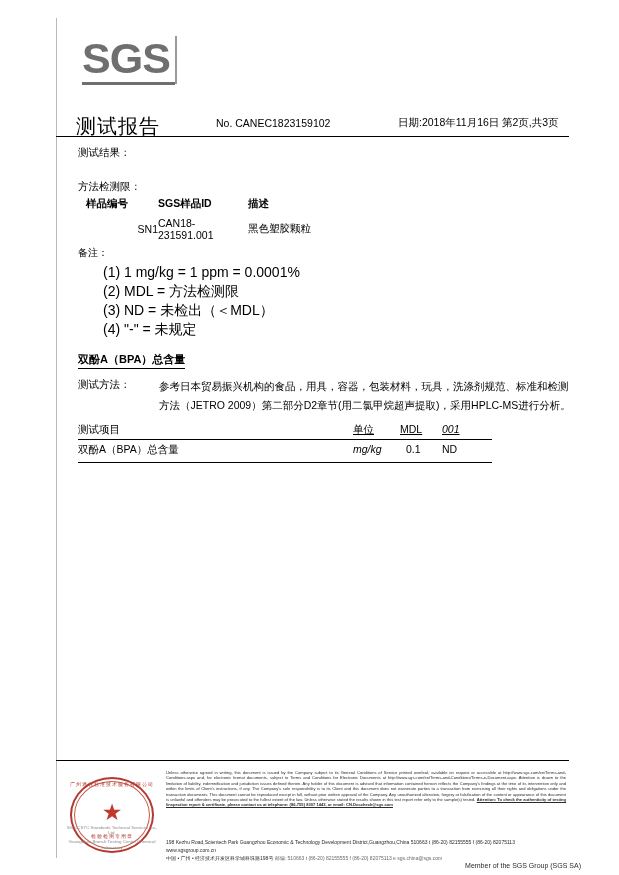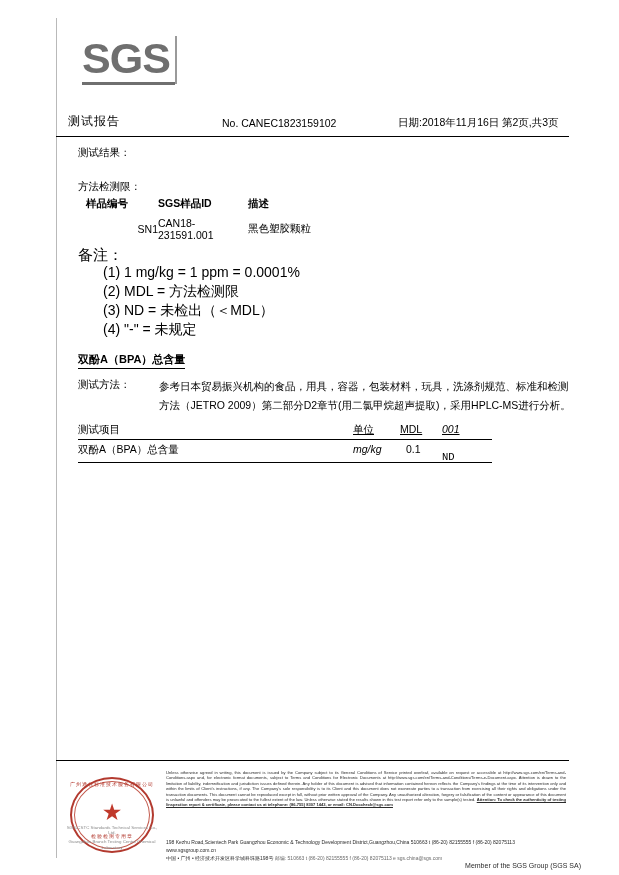--- a/index.html
+++ b/index.html
@@ -55,28 +55,28 @@
     position: absolute;
     left: 175px;
     top: 36px;
     width: 2px;
     height: 48px;
     background: #9a9a9a;
   }
   
   .doc-title {
     position: absolute;
-    left: 68px;
+    left: 76px;
     top: 113px;
-    font-size: 12px;
+    font-size: 20px;
     letter-spacing: 1px;
   }
   .doc-no {
     position: absolute;
-    left: 222px;
+    left: 216px;
     top: 117px;
     font-size: 10.5px;
   }
   .doc-date {
     position: absolute;
     left: 398px;
     top: 116px;
     font-size: 10.5px;
   }
   .doc-page {
@@ -124,21 +124,21 @@
     font-size: 10.5px;
   }
   .col-sn { width: 72px; text-align: right; }
   .col-id { width: 90px; }
   .col-desc { width: 120px; }
 
   .lbl-remark {
     position: absolute;
     left: 78px;
     top: 246px;
-    font-size: 15px;
+    font-size: 10px;
   }
   .remark-list {
     position: absolute;
     left: 103px;
     top: 263px;
     font-size: 14px;
     line-height: 19px;
   }
   
   .sec-title {
@@ -189,21 +189,21 @@
   .res-row {
     position: absolute;
     left: 78px;
     top: 443px;
     width: 414px;
     font-size: 10.5px;
   }
   .res-row .c-item { position: absolute; left: 0; top: 0; }
   .res-row .c-unit { position: absolute; left: 275px; top: 0; font-style: italic; }
   .res-row .c-mdl  { position: absolute; left: 328px; top: 0; }
-  .res-row .c-001  { position: absolute; left: 364px; top: 8px; font-family: Liberation Mono, monospace; }
+  .res-row .c-001  { position: absolute; left: 364px; top: 0; }
   .hr-res2 {
     position: absolute;
     left: 78px;
     top: 462px;
     width: 414px;
     height: 1px;
     background: #000;
   }
   
   .hr-footer {

